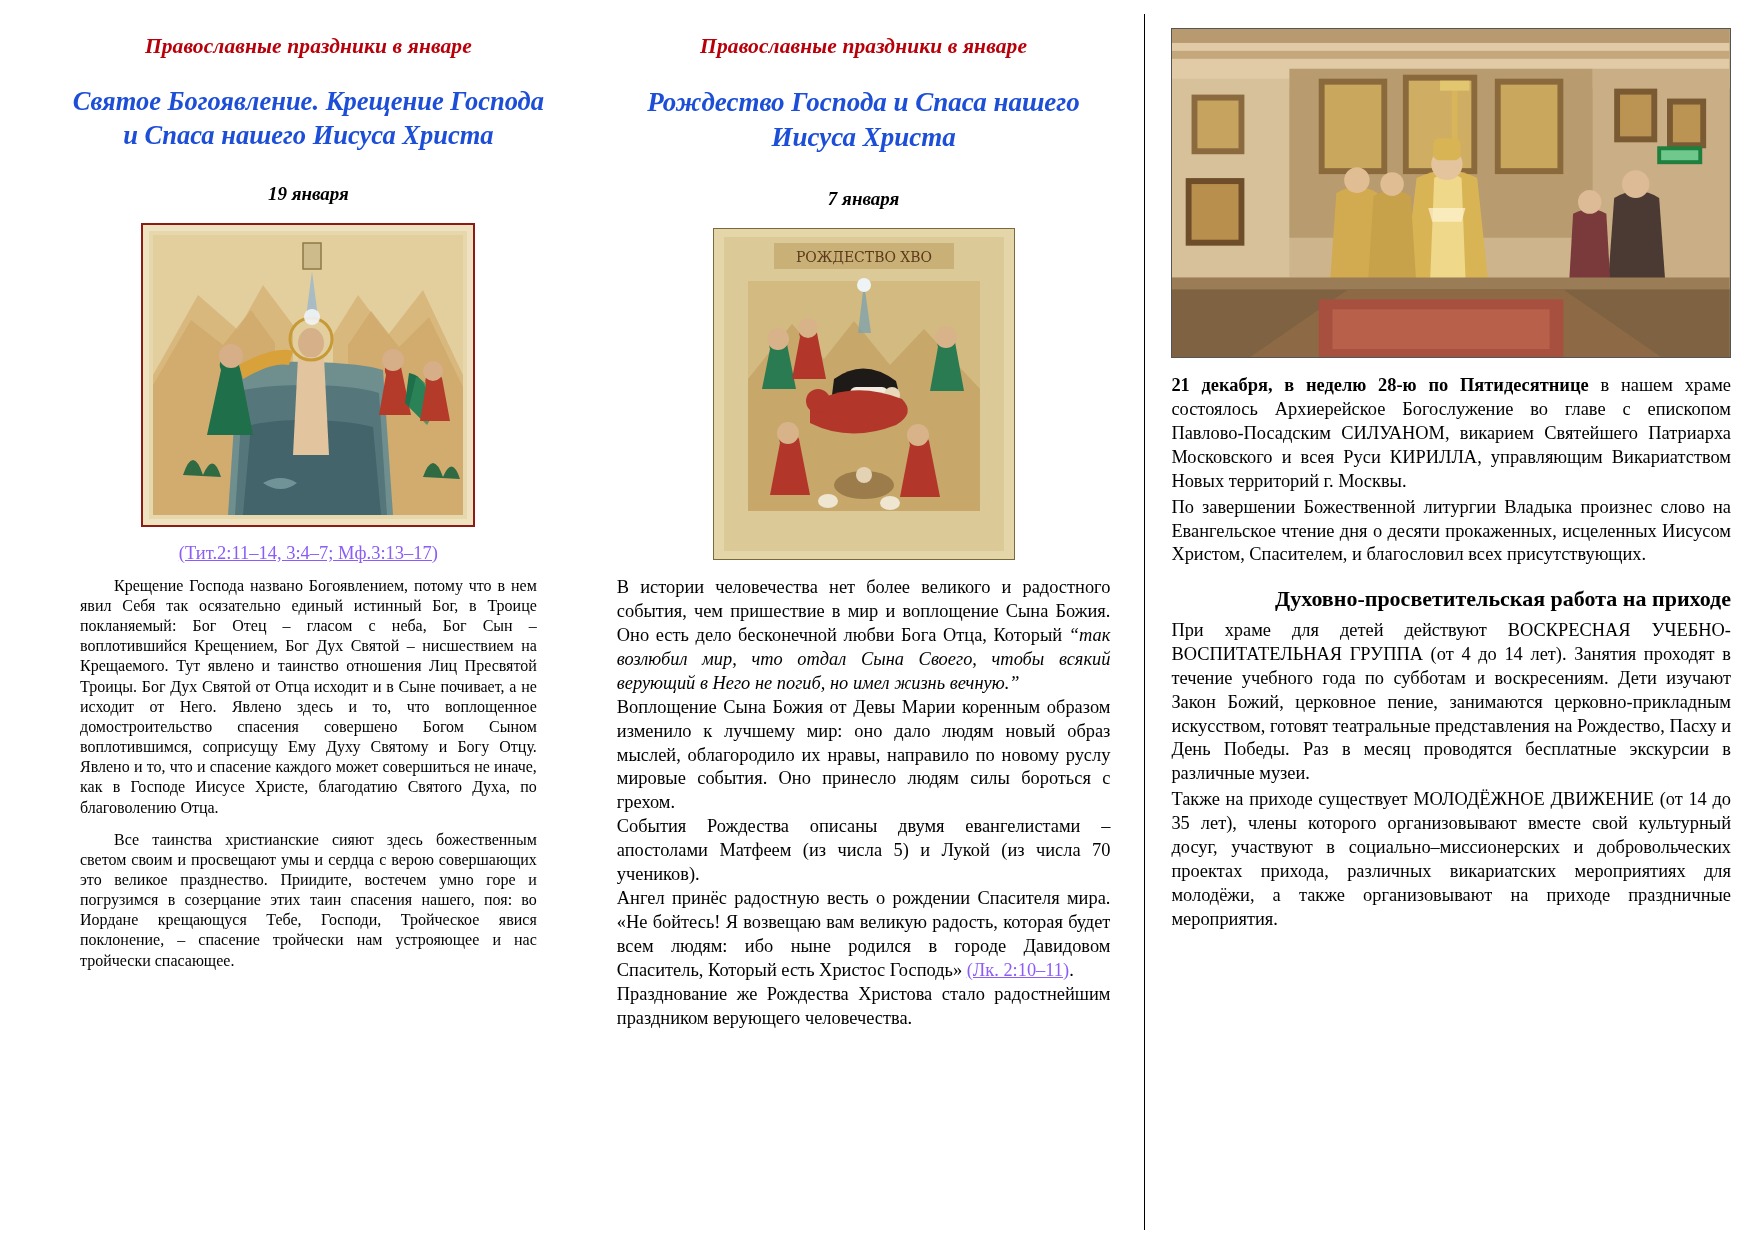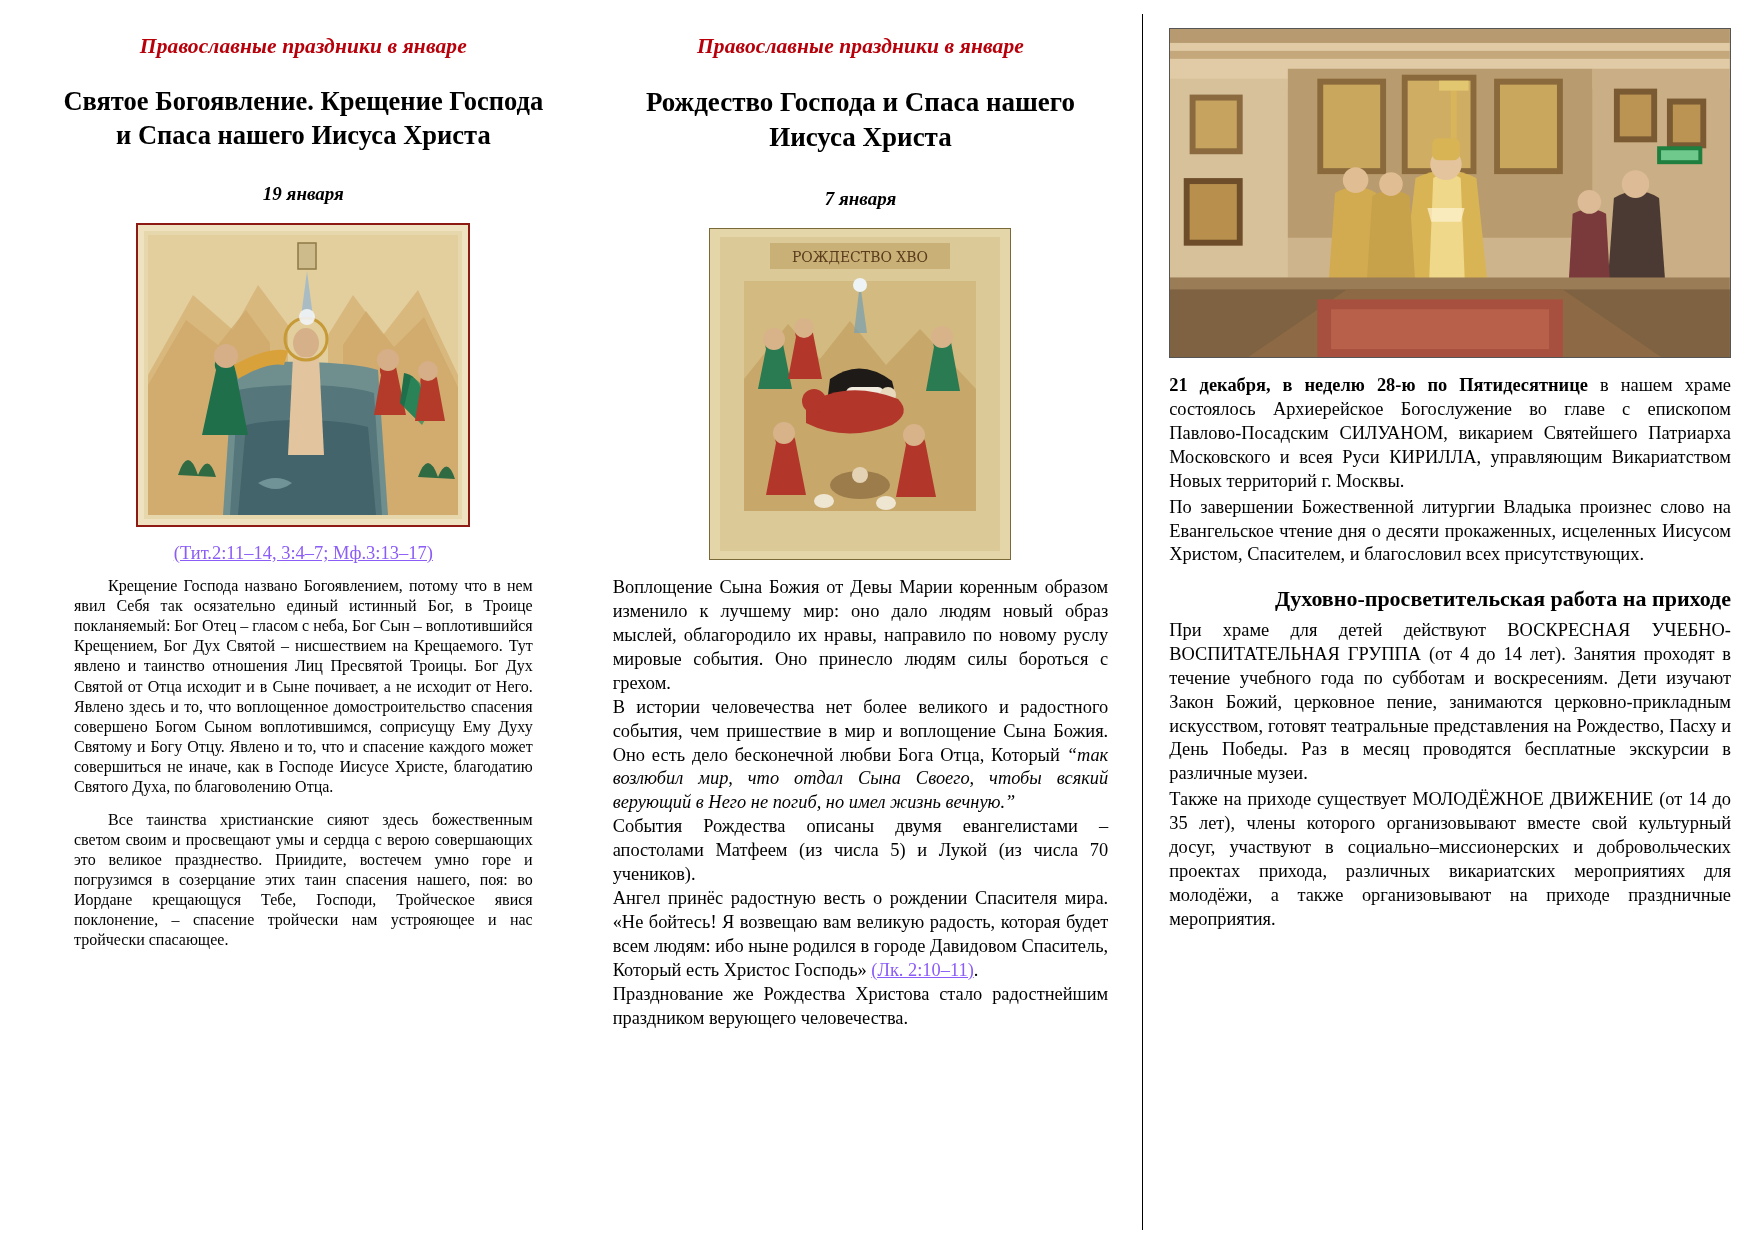--- a/index.html
+++ b/index.html
@@ -12,21 +12,21 @@
     height: 1240px;
     font-family: "Liberation Serif", "DejaVu Serif", serif;
     color: #000000;
     overflow: hidden;
   }
   .page {
     position: relative;
     width: 1755px;
     height: 1240px;
     box-sizing: border-box;
-    padding: 14px 18px 10px 14px;
+    padding: 14px 18px 10px 20px;
     display: flex;
     gap: 0;
   }
   .col {
     box-sizing: border-box;
     position: relative;
   }
   .col-left {
     width: 570px;
     padding: 20px 34px 0 48px;
@@ -44,21 +44,22 @@
     text-align: center;
     color: #b8000a;
     font-style: italic;
     font-weight: bold;
     font-size: 21.5px;
     letter-spacing: .1px;
     margin: 0 0 26px 0;
   }
   .headline {
     text-align: center;
-    color: #000000;
+    color: #1d4ed8;
+    font-style: italic;
     font-weight: bold;
     font-size: 26.5px;
     line-height: 1.28;
     margin: 0 0 30px 0;
   }
   .headline.mid {
     font-size: 27px;
     margin-bottom: 34px;
   }
   .date {
@@ -255,22 +256,22 @@
         </g>
         <ellipse cx="150" cy="256" rx="30" ry="14" fill="#9c7c4a"></ellipse>
         <circle cx="150" cy="246" r="8" fill="#e4d2b4"></circle>
 
         <ellipse cx="114" cy="272" rx="10" ry="7" fill="#efe6d2"></ellipse>
         <ellipse cx="176" cy="274" rx="10" ry="7" fill="#efe6d2"></ellipse>
       </svg>
     </div>
 
     <div class="mid-text">
+      <p><span>В истории человечества нет более великого и радостного события, чем пришествие в мир и воплощение Сына Божия. Оно есть дело бесконечной любви Бога Отца, Который </span><span class="q">“так возлюбил мир, что отдал Сына Своего, чтобы всякий верующий в Него не погиб, но имел жизнь вечную.”</span></p>
       <p>Воплощение Сына Божия от Девы Марии коренным образом изменило к лучшему мир: оно дало людям новый образ мыслей, облагородило их нравы, направило по новому руслу мировые события. Оно принесло людям силы бороться с грехом.</p>
-      <p><span>В истории человечества нет более великого и радостного события, чем пришествие в мир и воплощение Сына Божия. Оно есть дело бесконечной любви Бога Отца, Который </span><span class="q">“так возлюбил мир, что отдал Сына Своего, чтобы всякий верующий в Него не погиб, но имел жизнь вечную.”</span></p>
       <p>События Рождества описаны двумя евангелистами – апостолами Матфеем (из числа 5) и Лукой (из числа 70 учеников).</p>
       <p><span>Ангел принёс радостную весть о рождении Спасителя мира. «Не бойтесь! Я возвещаю вам великую радость, которая будет всем людям: ибо ныне родился в городе Давидовом Спаситель, Который есть Христос Господь» </span><span class="link">(Лк. 2:10–11)</span><span>.</span></p>
       <p>Празднование же Рождества Христова стало радостнейшим праздником верующего человечества.</p>
     </div>
   </div>
 
   <div class="col col-right">
     <div class="photo">
       <svg class="art" viewBox="0 0 570 330" preserveAspectRatio="none">
 

